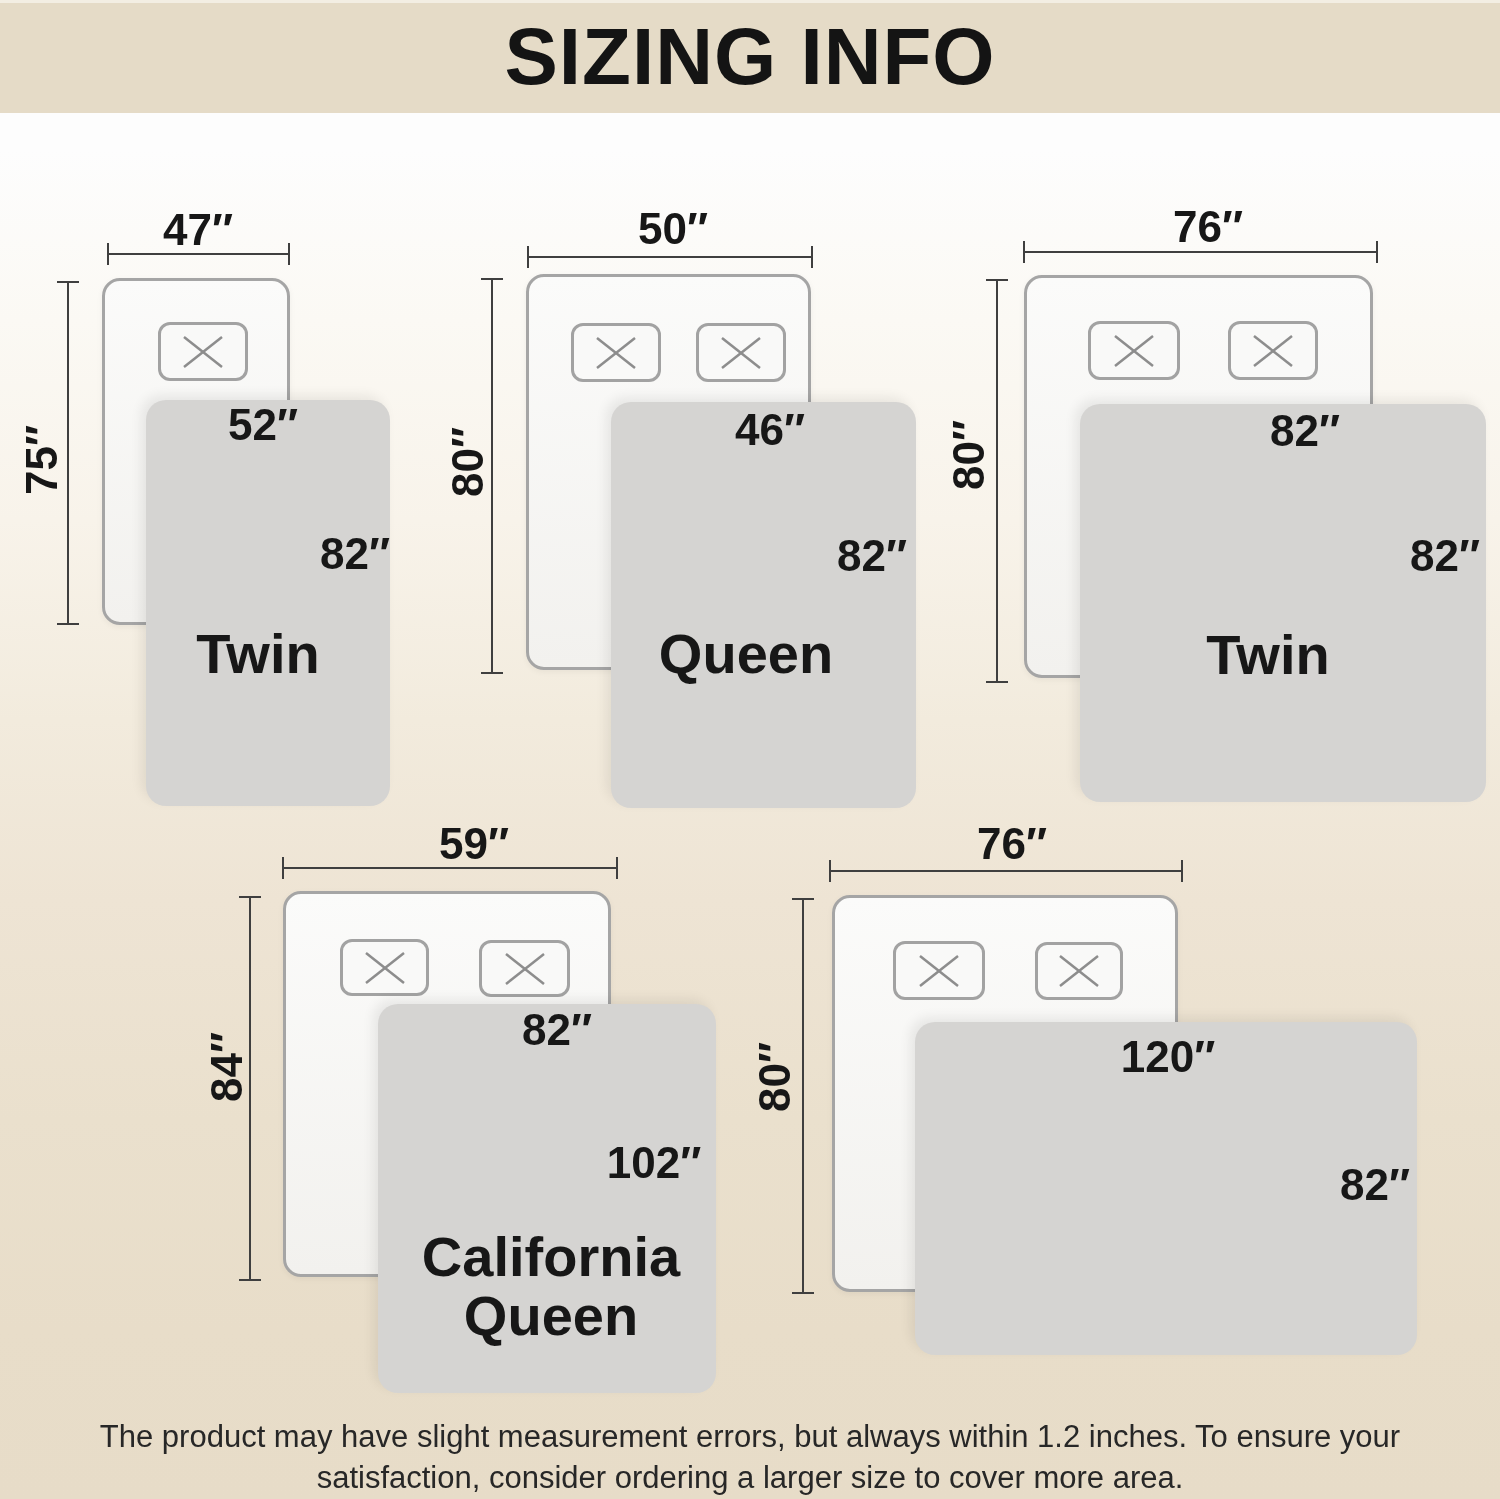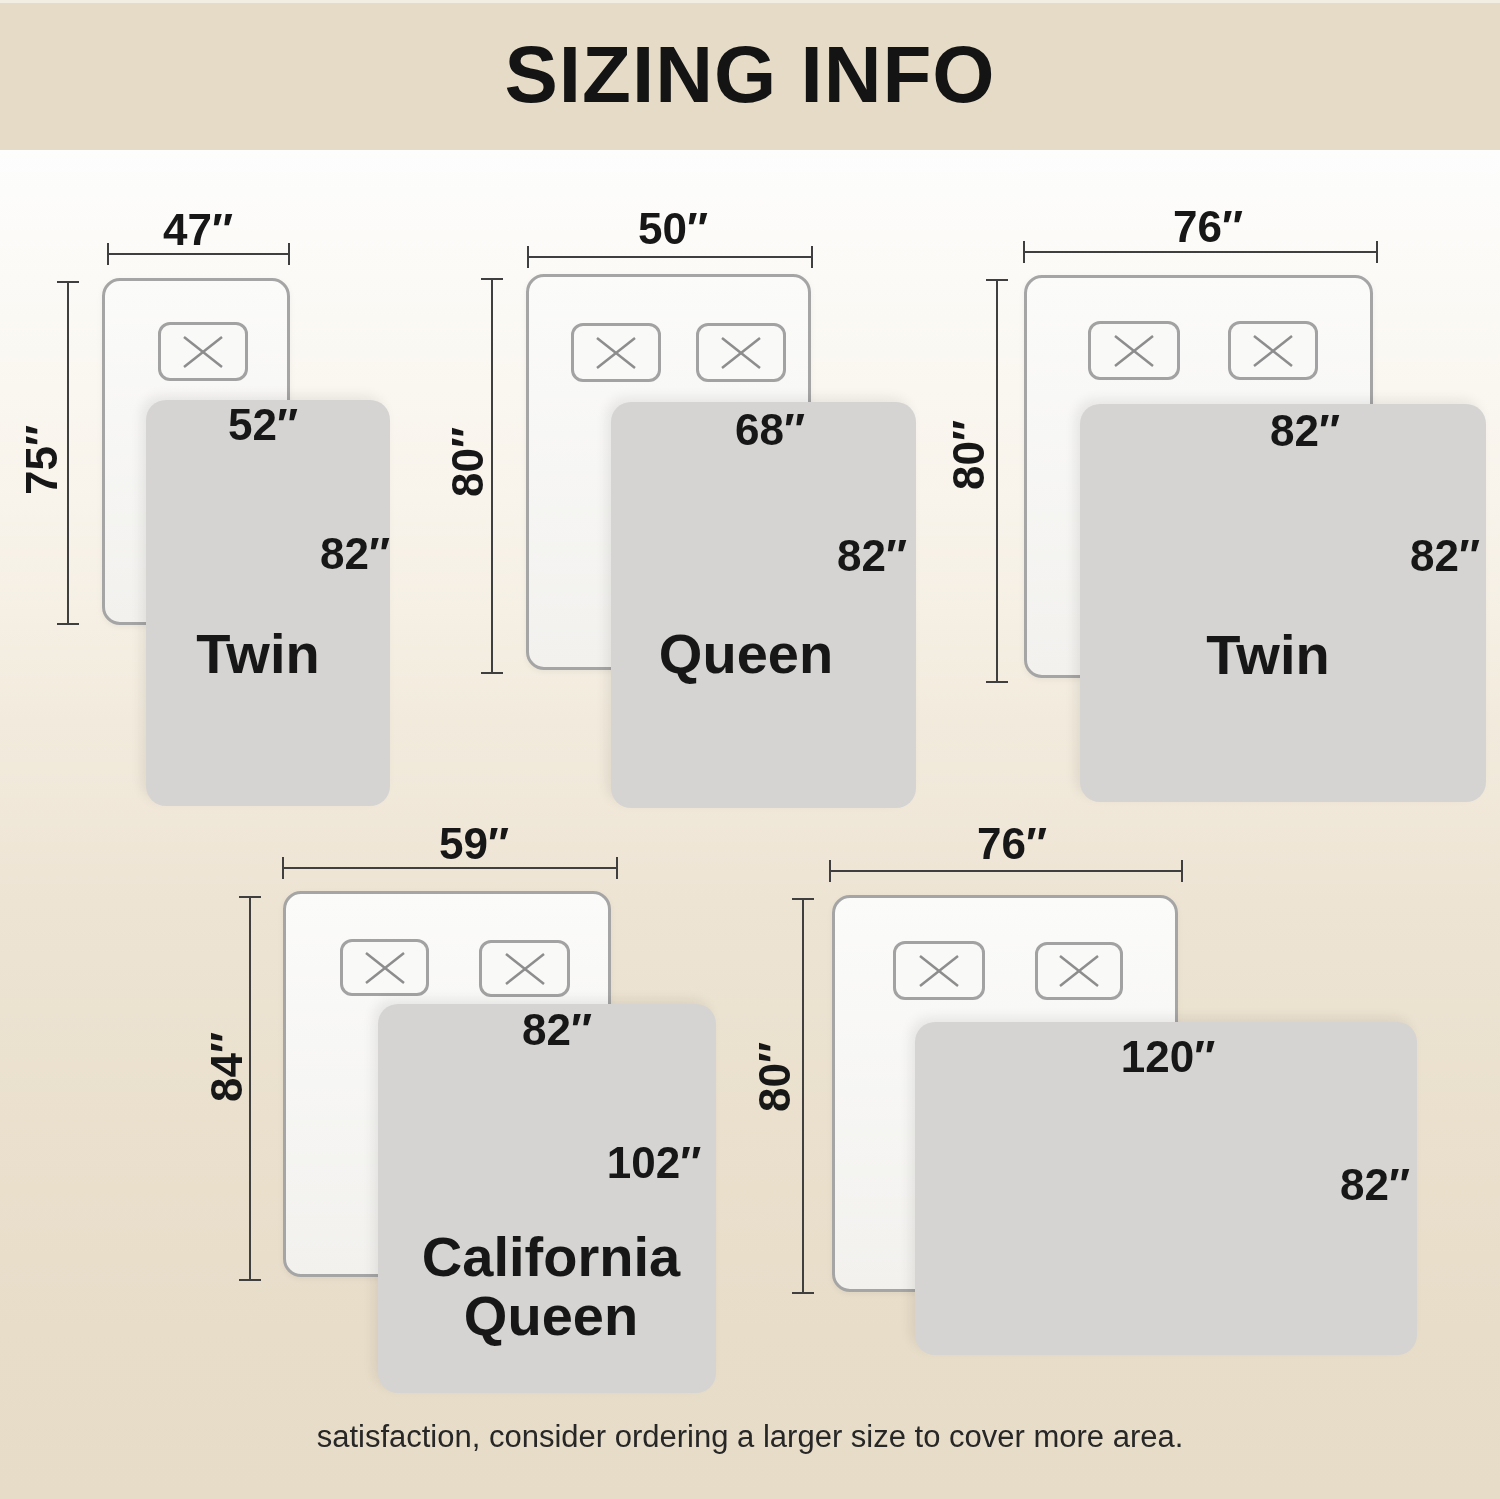--- a/index.html
+++ b/index.html
@@ -5,21 +5,21 @@
   html,body{margin:0;padding:0;background:#ffffff;}
   .stage{
     position:relative;width:1500px;height:1499px;overflow:hidden;
     font-family:"Liberation Sans", sans-serif;
     background:linear-gradient(180deg,
       #fdfdfd 150px, #fbf9f4 320px, #f8f3ea 520px,
       #f2ebdd 720px, #eee4d4 900px, #eae0cd 1120px,
       #e8ddc9 1330px, #e7dcc8 100%);
   }
   .banner{
-    position:absolute;left:0;top:0;width:100%;height:150px;background:#e5dbc7;
+    position:absolute;left:0;top:0;width:100%;height:113px;background:#e5dbc7;
     display:flex;align-items:center;justify-content:center;
     box-shadow:inset 0 3px 0 #f3eee3;
   }
   .title{font-size:80px;font-weight:700;color:#141414;letter-spacing:1px;}
   .group{position:absolute;inset:0;pointer-events:none;}
   .hdim{position:absolute;height:22px;border-left:2px solid #3f3f3f;border-right:2px solid #3f3f3f;}
   .hdim .bar{position:absolute;left:0;right:0;top:10px;height:2px;background:#3f3f3f;}
   .vdim{position:absolute;width:22px;border-top:2px solid #3f3f3f;border-bottom:2px solid #3f3f3f;}
   .vdim .bar{position:absolute;top:0;bottom:0;left:10px;width:2px;background:#3f3f3f;}
   .dim-label{
@@ -114,21 +114,21 @@
       <div class="pillow" style="left:167px;top:46px;width:90px;height:59px;">
         <span>
             <svg width="50" height="38" viewBox="0 0 50 38">
               <line x1="6" y1="4" x2="44" y2="34" stroke="#8d8d8d" stroke-width="2.5"></line>
               <line x1="44" y1="4" x2="6" y2="34" stroke="#8d8d8d" stroke-width="2.5"></line>
             </svg>
           </span>
       </div>
     </div>
     <div class="blanket" style="left:611px;top:402px;width:305px;height:406px;">
-      <div class="blanket-label" style="left:159px;top:28px;">68″</div>
+      <div class="blanket-label" style="left:159px;top:28px;">46″</div>
       <div class="blanket-label" style="left:261px;top:154px;">82″</div>
       <div class="blanket-name" style="left:135px;top:252px;">Queen</div>
     </div>
   </div>
 
   <div class="group">
     <div class="dim-label" style="left:1208px;top:227px;">76″</div>
     <div class="hdim" style="left:1023px;top:241px;width:351px;">
         <div class="bar"></div>
       </div>
@@ -222,16 +222,17 @@
           </span>
       </div>
     </div>
     <div class="blanket" style="left:915px;top:1022px;width:502px;height:333px;">
       <div class="blanket-label" style="left:253px;top:35px;">120″</div>
       <div class="blanket-label" style="left:460px;top:163px;">82″</div>
     </div>
   </div>
 
   <div class="footer">
+    <div>The product may have slight measurement errors, but always within 1.2 inches. To ensure your</div>
     <div>satisfaction, consider ordering a larger size to cover more area.</div>
   </div>
 
 </div>
 
 </body></html>

